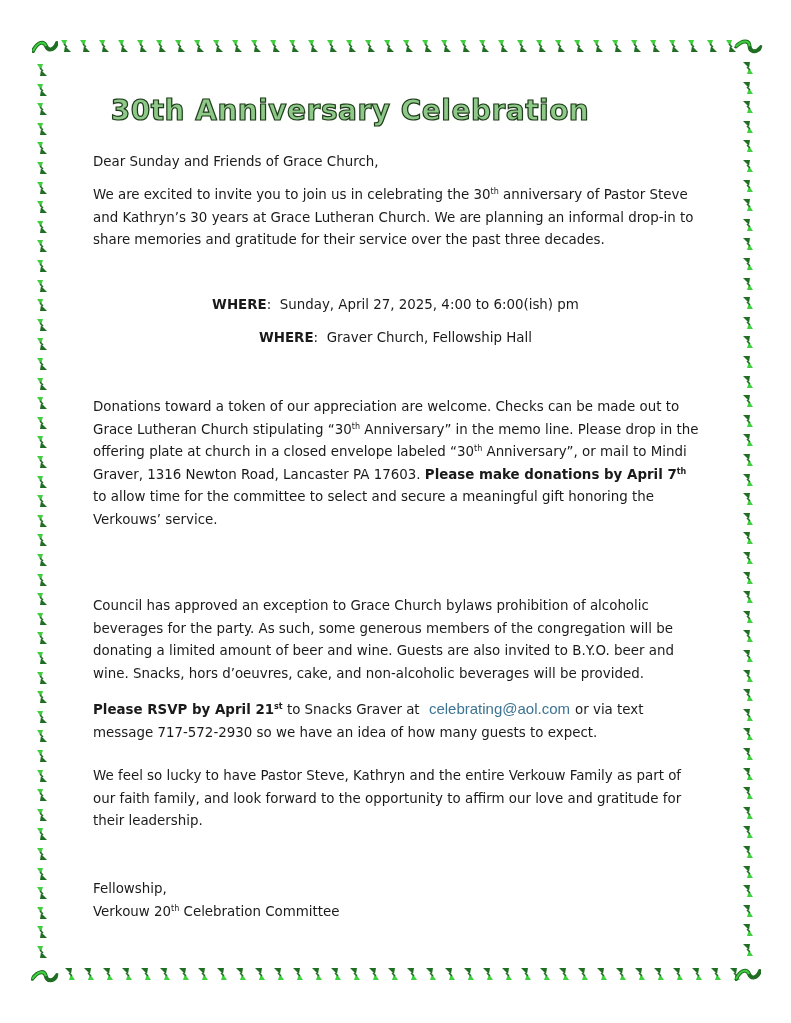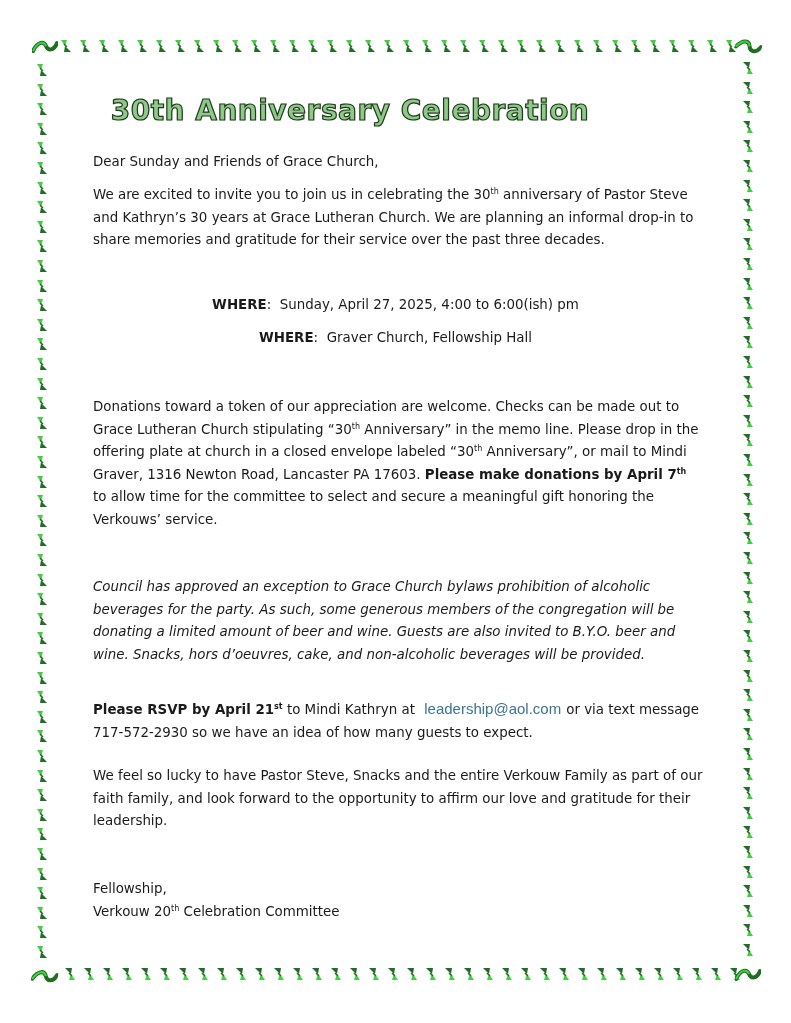--- a/index.html
+++ b/index.html
@@ -863,20 +863,20 @@
 <p class="p" style="top:151px;">Dear Sunday and Friends of Grace Church,</p>
 
 <p class="p" style="top:184px;"><span>We are excited to invite you to join us in celebrating the 30</span><sup>th</sup><span> anniversary of Pastor Steve and Kathryn’s 30 years at Grace Lutheran Church.  We are planning an informal drop-in to share memories and gratitude for their service over the past three decades.</span></p>
 
 <div class="center" style="top:297px;"><b>WHERE</b>:&nbsp; <span>Sunday, April 27, 2025,  4:00 to 6:00(ish) pm</span></div>
 
 <div class="center" style="top:330px;"><b>WHERE</b>:&nbsp; <span>Graver Church, Fellowship Hall</span></div>
 
 <p class="p" style="top:396px;"><span>Donations toward a token of our appreciation are welcome.  Checks can be made out to Grace Lutheran Church stipulating “30</span><sup>th</sup><span> Anniversary” in the memo line.  Please drop in the offering plate at church in a closed envelope labeled “30</span><sup>th</sup><span> Anniversary”, or mail to Mindi Graver, 1316 Newton Road, Lancaster PA 17603.   </span><b><span>Please make donations by April 7</span><sup>th</sup></b><span> to allow time for the committee to select and secure a meaningful gift honoring the Verkouws’ service.</span></p>
 
-<p class="p" style="top:576px;font-style:italic;">Council has approved an exception to Grace Church bylaws prohibition of alcoholic beverages for the party.  As such, some generous members of the congregation will be donating a limited amount of beer and wine.  Guests are also invited to B.Y.O. beer and wine.  Snacks, hors d’oeuvres, cake, and non-alcoholic beverages will be provided.</p>
-
-<p class="p" style="top:698px;"><b><span>Please RSVP by April 21</span><sup>st</sup></b><span> to Mindi Kathryn at</span> <a class="email">leadership@aol.com</a><span>or via text message 717-572-2930 so we have an idea of how many guests to expect.</span></p>
-
-<p class="p" style="top:765px;">We feel so lucky to have Pastor Steve, Snacks and the entire Verkouw Family  as part of our faith family, and look forward to the opportunity to affirm our love and gratitude for their leadership.</p>
+<p class="p" style="top:595px;">Council has approved an exception to Grace Church bylaws prohibition of alcoholic beverages for the party.  As such, some generous members of the congregation will be donating a limited amount of beer and wine.  Guests are also invited to B.Y.O. beer and wine.  Snacks, hors d’oeuvres, cake, and non-alcoholic beverages will be provided.</p>
+
+<p class="p" style="top:698px;"><b><span>Please RSVP by April 21</span><sup>st</sup></b><span> to Snacks Graver at</span> <a class="email">celebrating@aol.com</a><span>or via text message 717-572-2930 so we have an idea of how many guests to expect.</span></p>
+
+<p class="p" style="top:765px;">We feel so lucky to have Pastor Steve, Kathryn and the entire Verkouw Family  as part of our faith family, and look forward to the opportunity to affirm our love and gratitude for their leadership.</p>
 
 <p class="p" style="top:878px;">Fellowship,</p>
 <p class="p" style="top:901px;"><span>Verkouw 20</span><sup>th</sup><span> Celebration Committee</span></p>
 
 </body></html>

